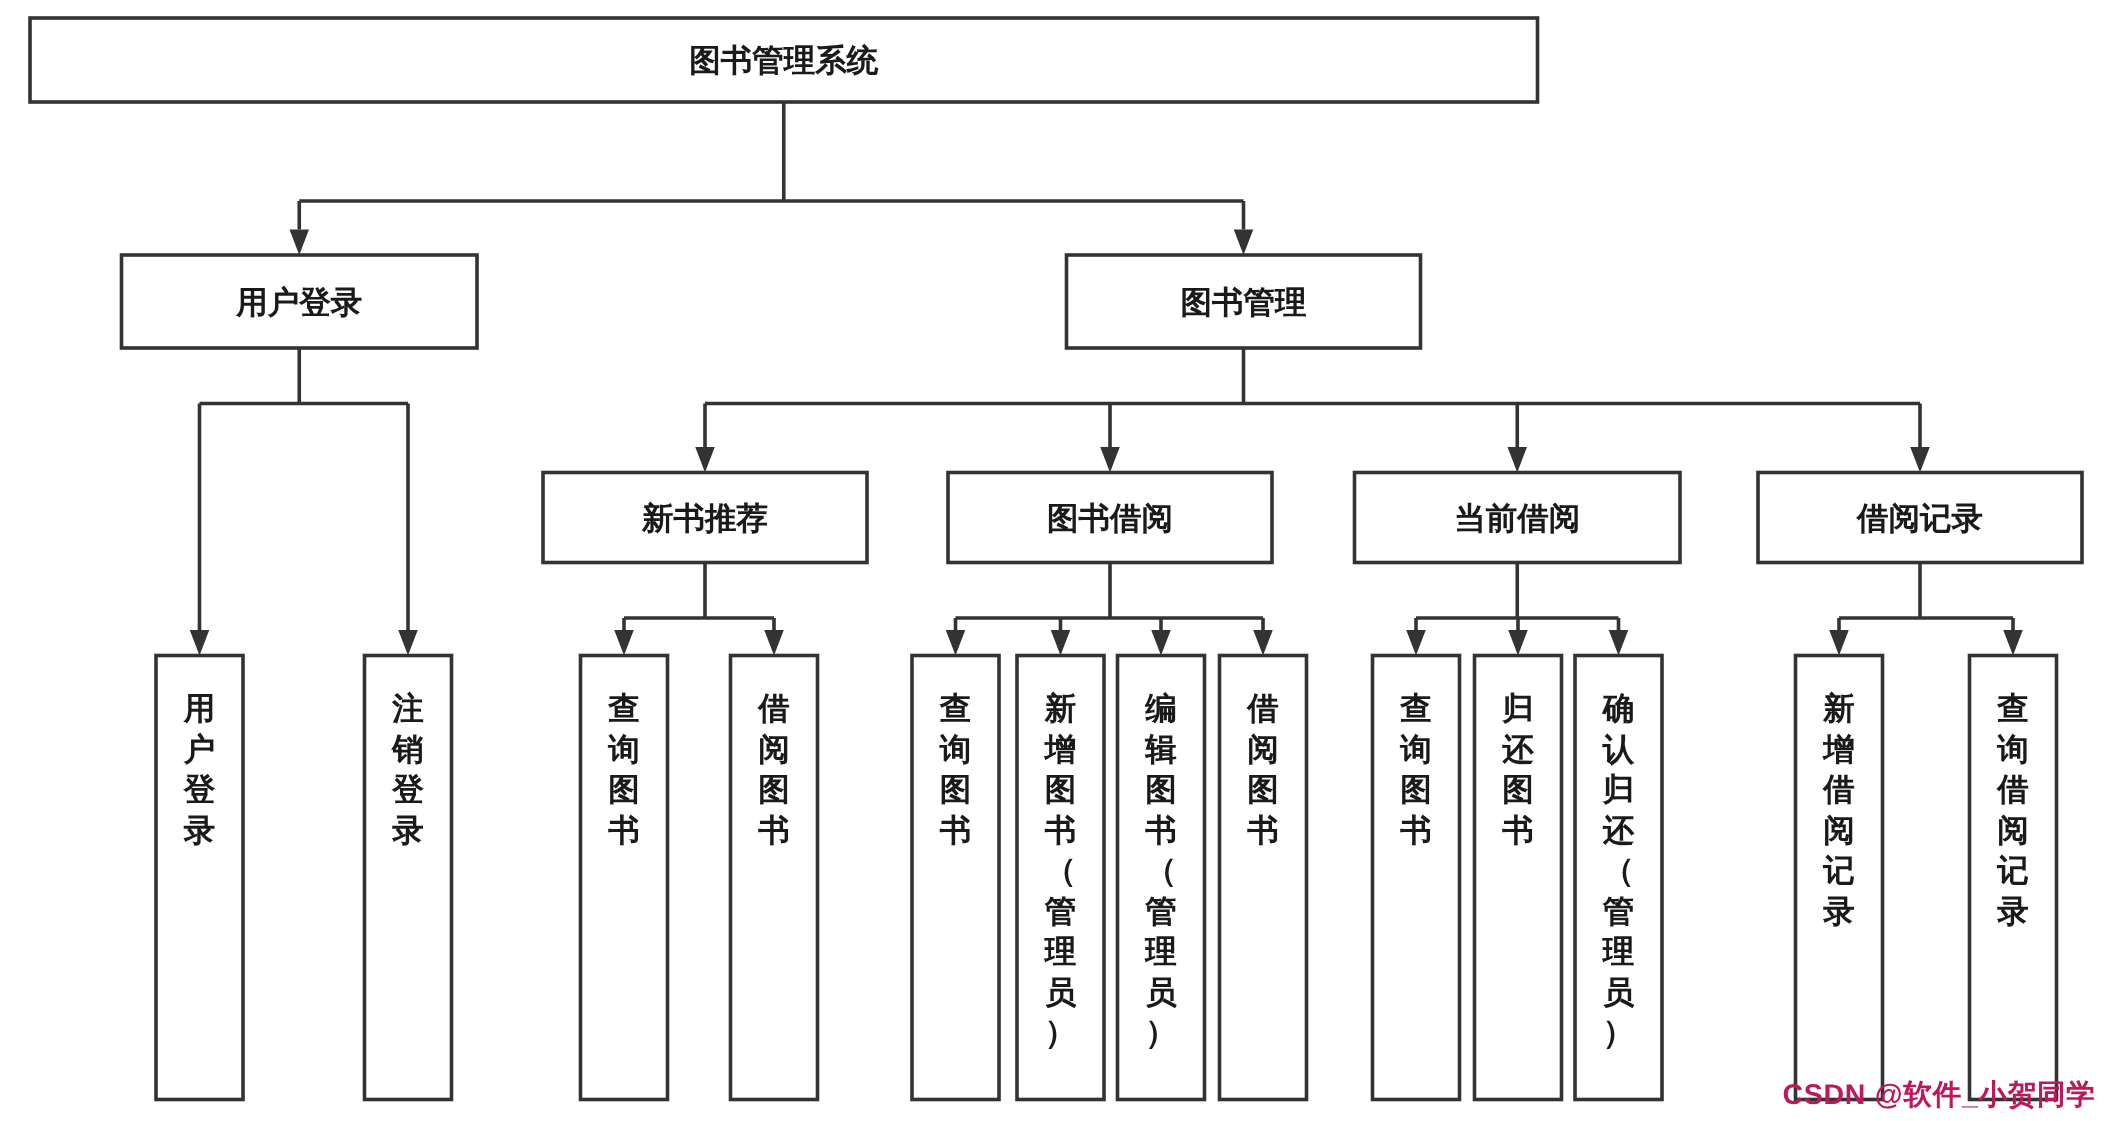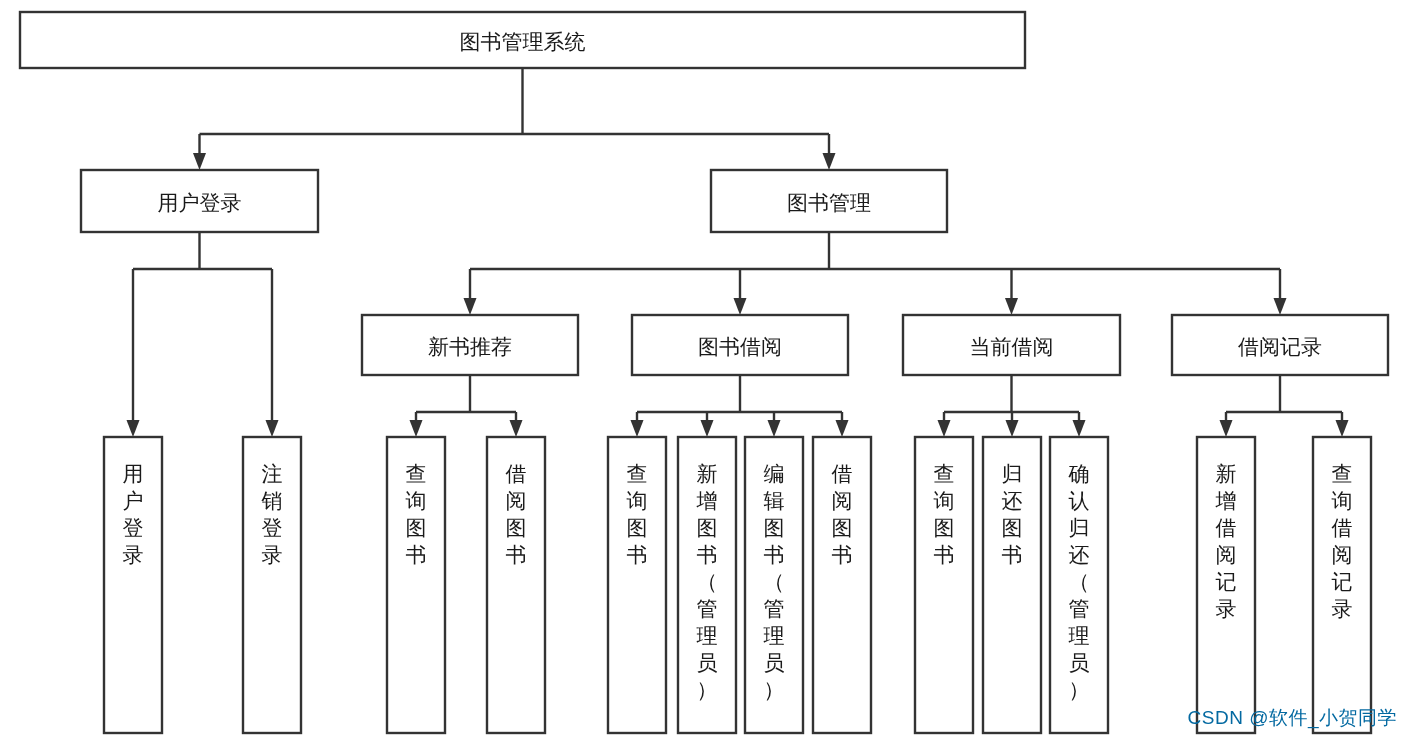--- a/index.html
+++ b/index.html
@@ -9,20 +9,21 @@
   }
   body {
     font-family: "Liberation Sans", "DejaVu Sans", sans-serif;
   }
   #diagram-root {
     position: relative;
     width: 1405px;
     height: 747px;
     background: #ffffff;
     overflow: hidden;
+    font-weight: bold;
   }
   svg#flowchart {
     position: absolute;
     top: 0;
     left: 0;
     width: 1405px;
     height: 747px;
     display: block;
   }
   .node-box {
@@ -52,24 +53,24 @@
     font-family: "Liberation Sans", "DejaVu Sans", sans-serif;
     font-size: 21px;
     fill: #1a1a1a;
     text-anchor: middle;
     dominant-baseline: central;
     white-space: pre;
   }
   .watermark-text {
     position: absolute;
     right: 8px;
-    bottom: 16px;
+    bottom: 4px;
     font-family: "Liberation Sans", "DejaVu Sans", sans-serif;
     font-size: 19px;
-    color: #0369a1;
+    color: #be185d;
     letter-spacing: 0.5px;
     user-select: none;
     pointer-events: none;
     white-space: nowrap;
   }
 </style>
 </head>
 <body>
 
 <div id="diagram-root">

